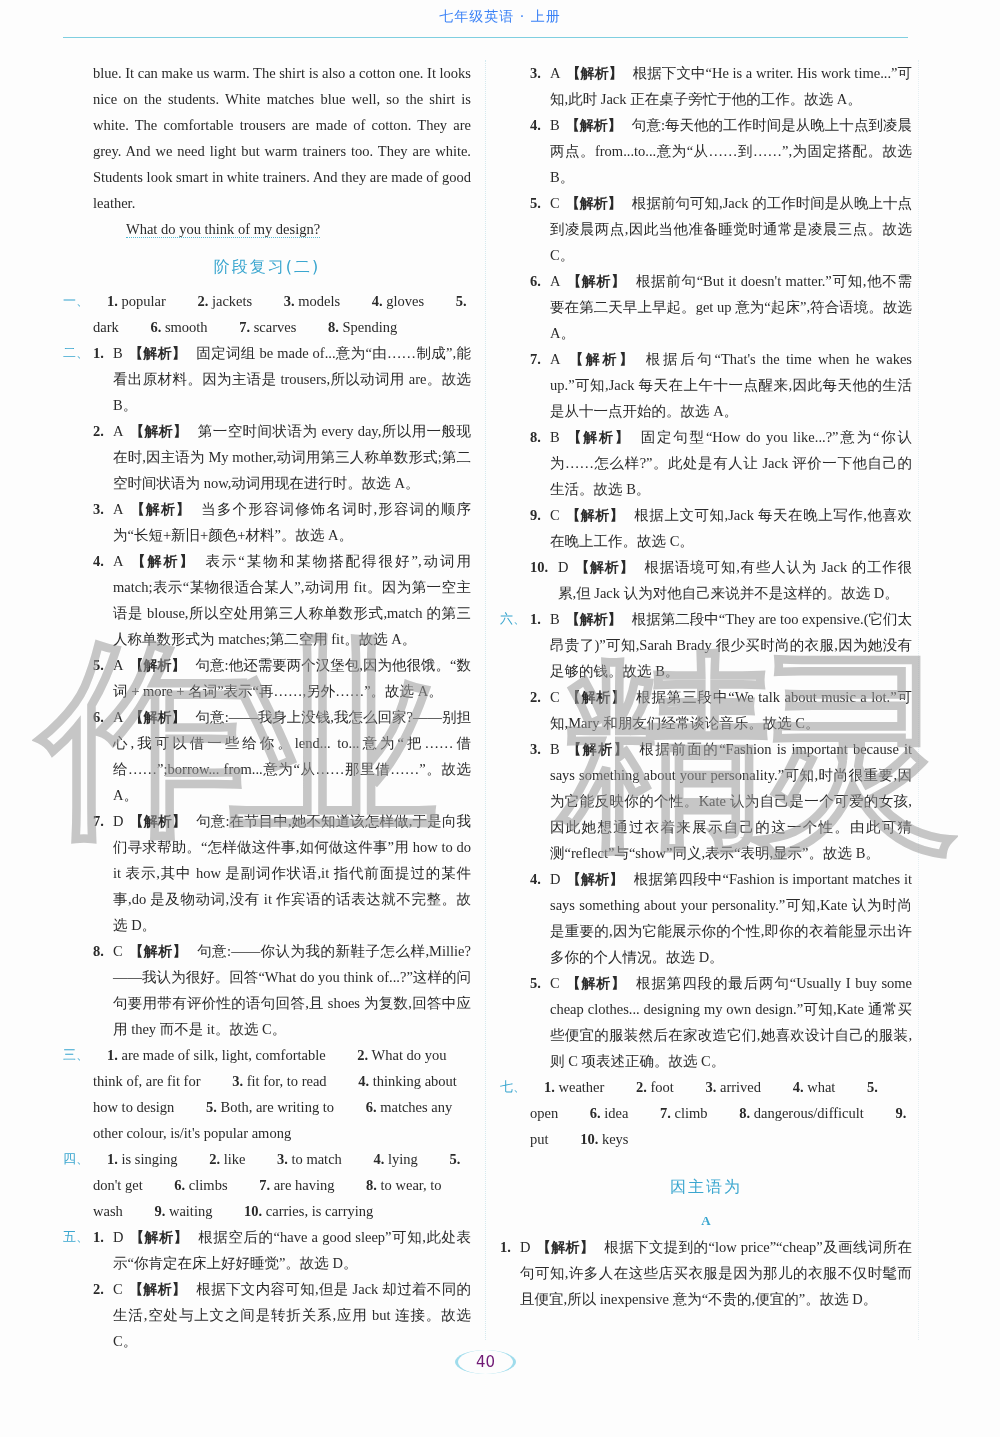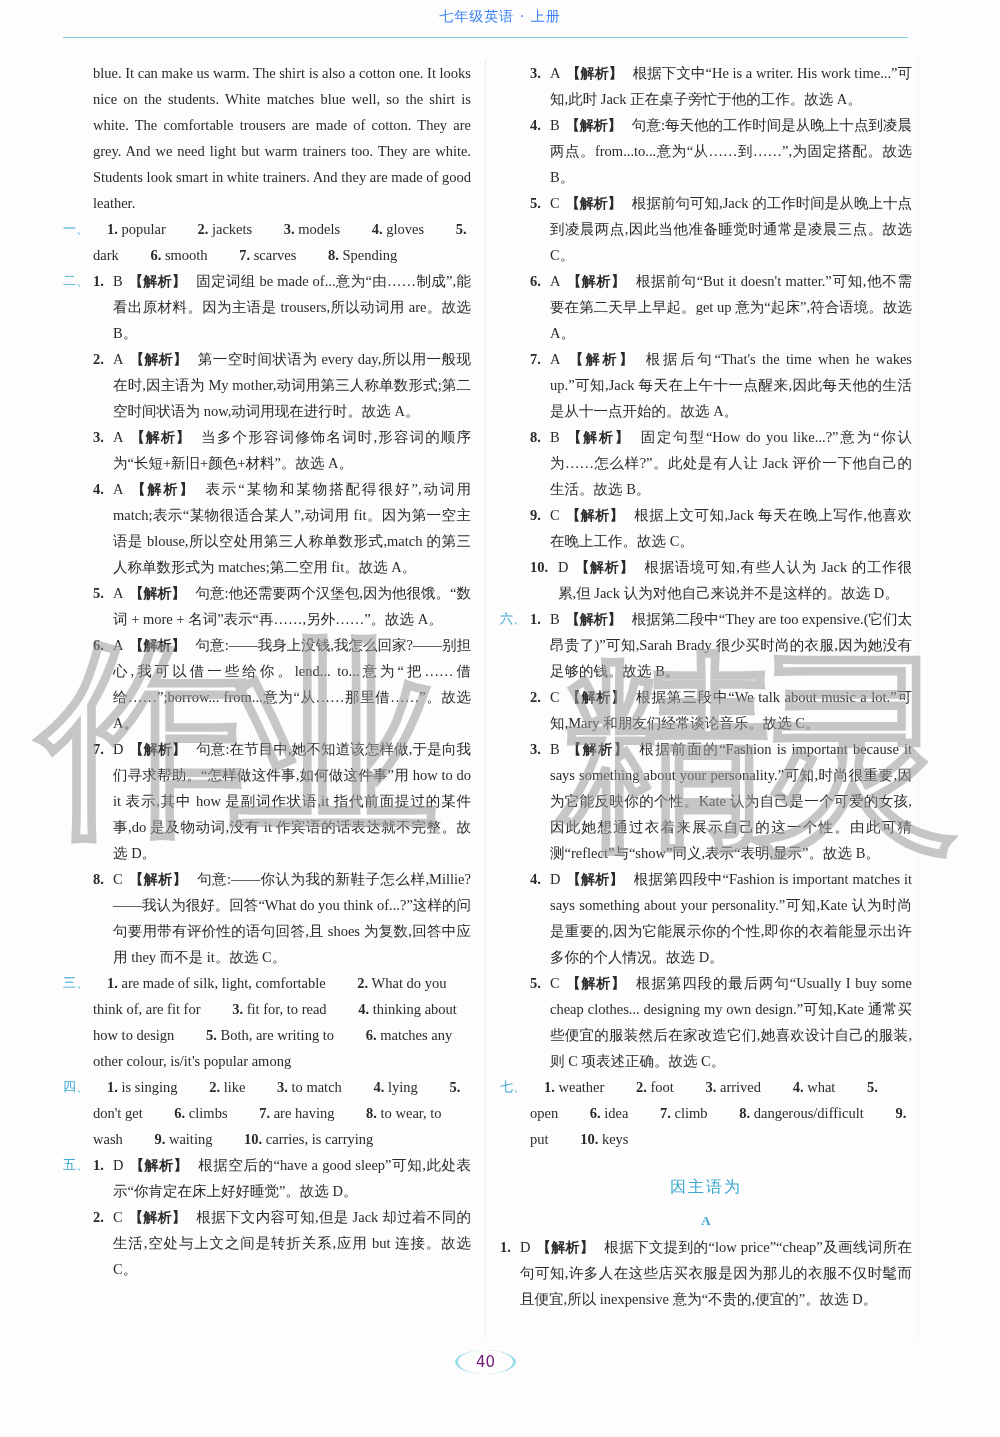--- a/index.html
+++ b/index.html
@@ -55,20 +55,24 @@
 <div>
   <div class="header-title">七年级英语 · 上册</div>
   <div class="header-rule"></div>
 </div>
 
 <div class="divider"></div>
 <div class="right-edge"></div>
 
 <div class="col col-left">
   <div class="para">blue. It can make us warm. The shirt is also a cotton one. It looks nice on the students. White matches blue well, so the shirt is white. The comfortable trousers are made of cotton. They are grey. And we need light but warm trainers too. They are white. Students look smart in white trainers. And they are made of good leather.</div>
+  <div class="para-center">
+    <span class="underlined">What do you think of my design?</span>
+  </div>
+  <div class="section-title">阶段复习(二)</div>
 
   <div class="group">
     <span class="group-label">一、</span>
     <div class="inline-list"><span class="entry"><b>1.</b> <span>popular</span></span> <span class="entry"><b>2.</b> <span>jackets</span></span> <span class="entry"><b>3.</b> <span>models</span></span> <span class="entry"><b>4.</b> <span>gloves</span></span> <span class="entry"><b>5.</b> <span>dark</span></span> <span class="entry"><b>6.</b> <span>smooth</span></span> <span class="entry"><b>7.</b> <span>scarves</span></span> <span class="entry"><b>8.</b> <span>Spending</span></span> </div>
   </div>
 
   <div class="group">
     <span class="group-label">二、</span>
     <div>
         <div class="item"><span class="num">1.</span><span class="ans">B</span><span class="tag">【解析】</span><span>固定词组 be made of...意为“由……制成”,能看出原材料。因为主语是 trousers,所以动词用 are。故选 B。</span></div>

